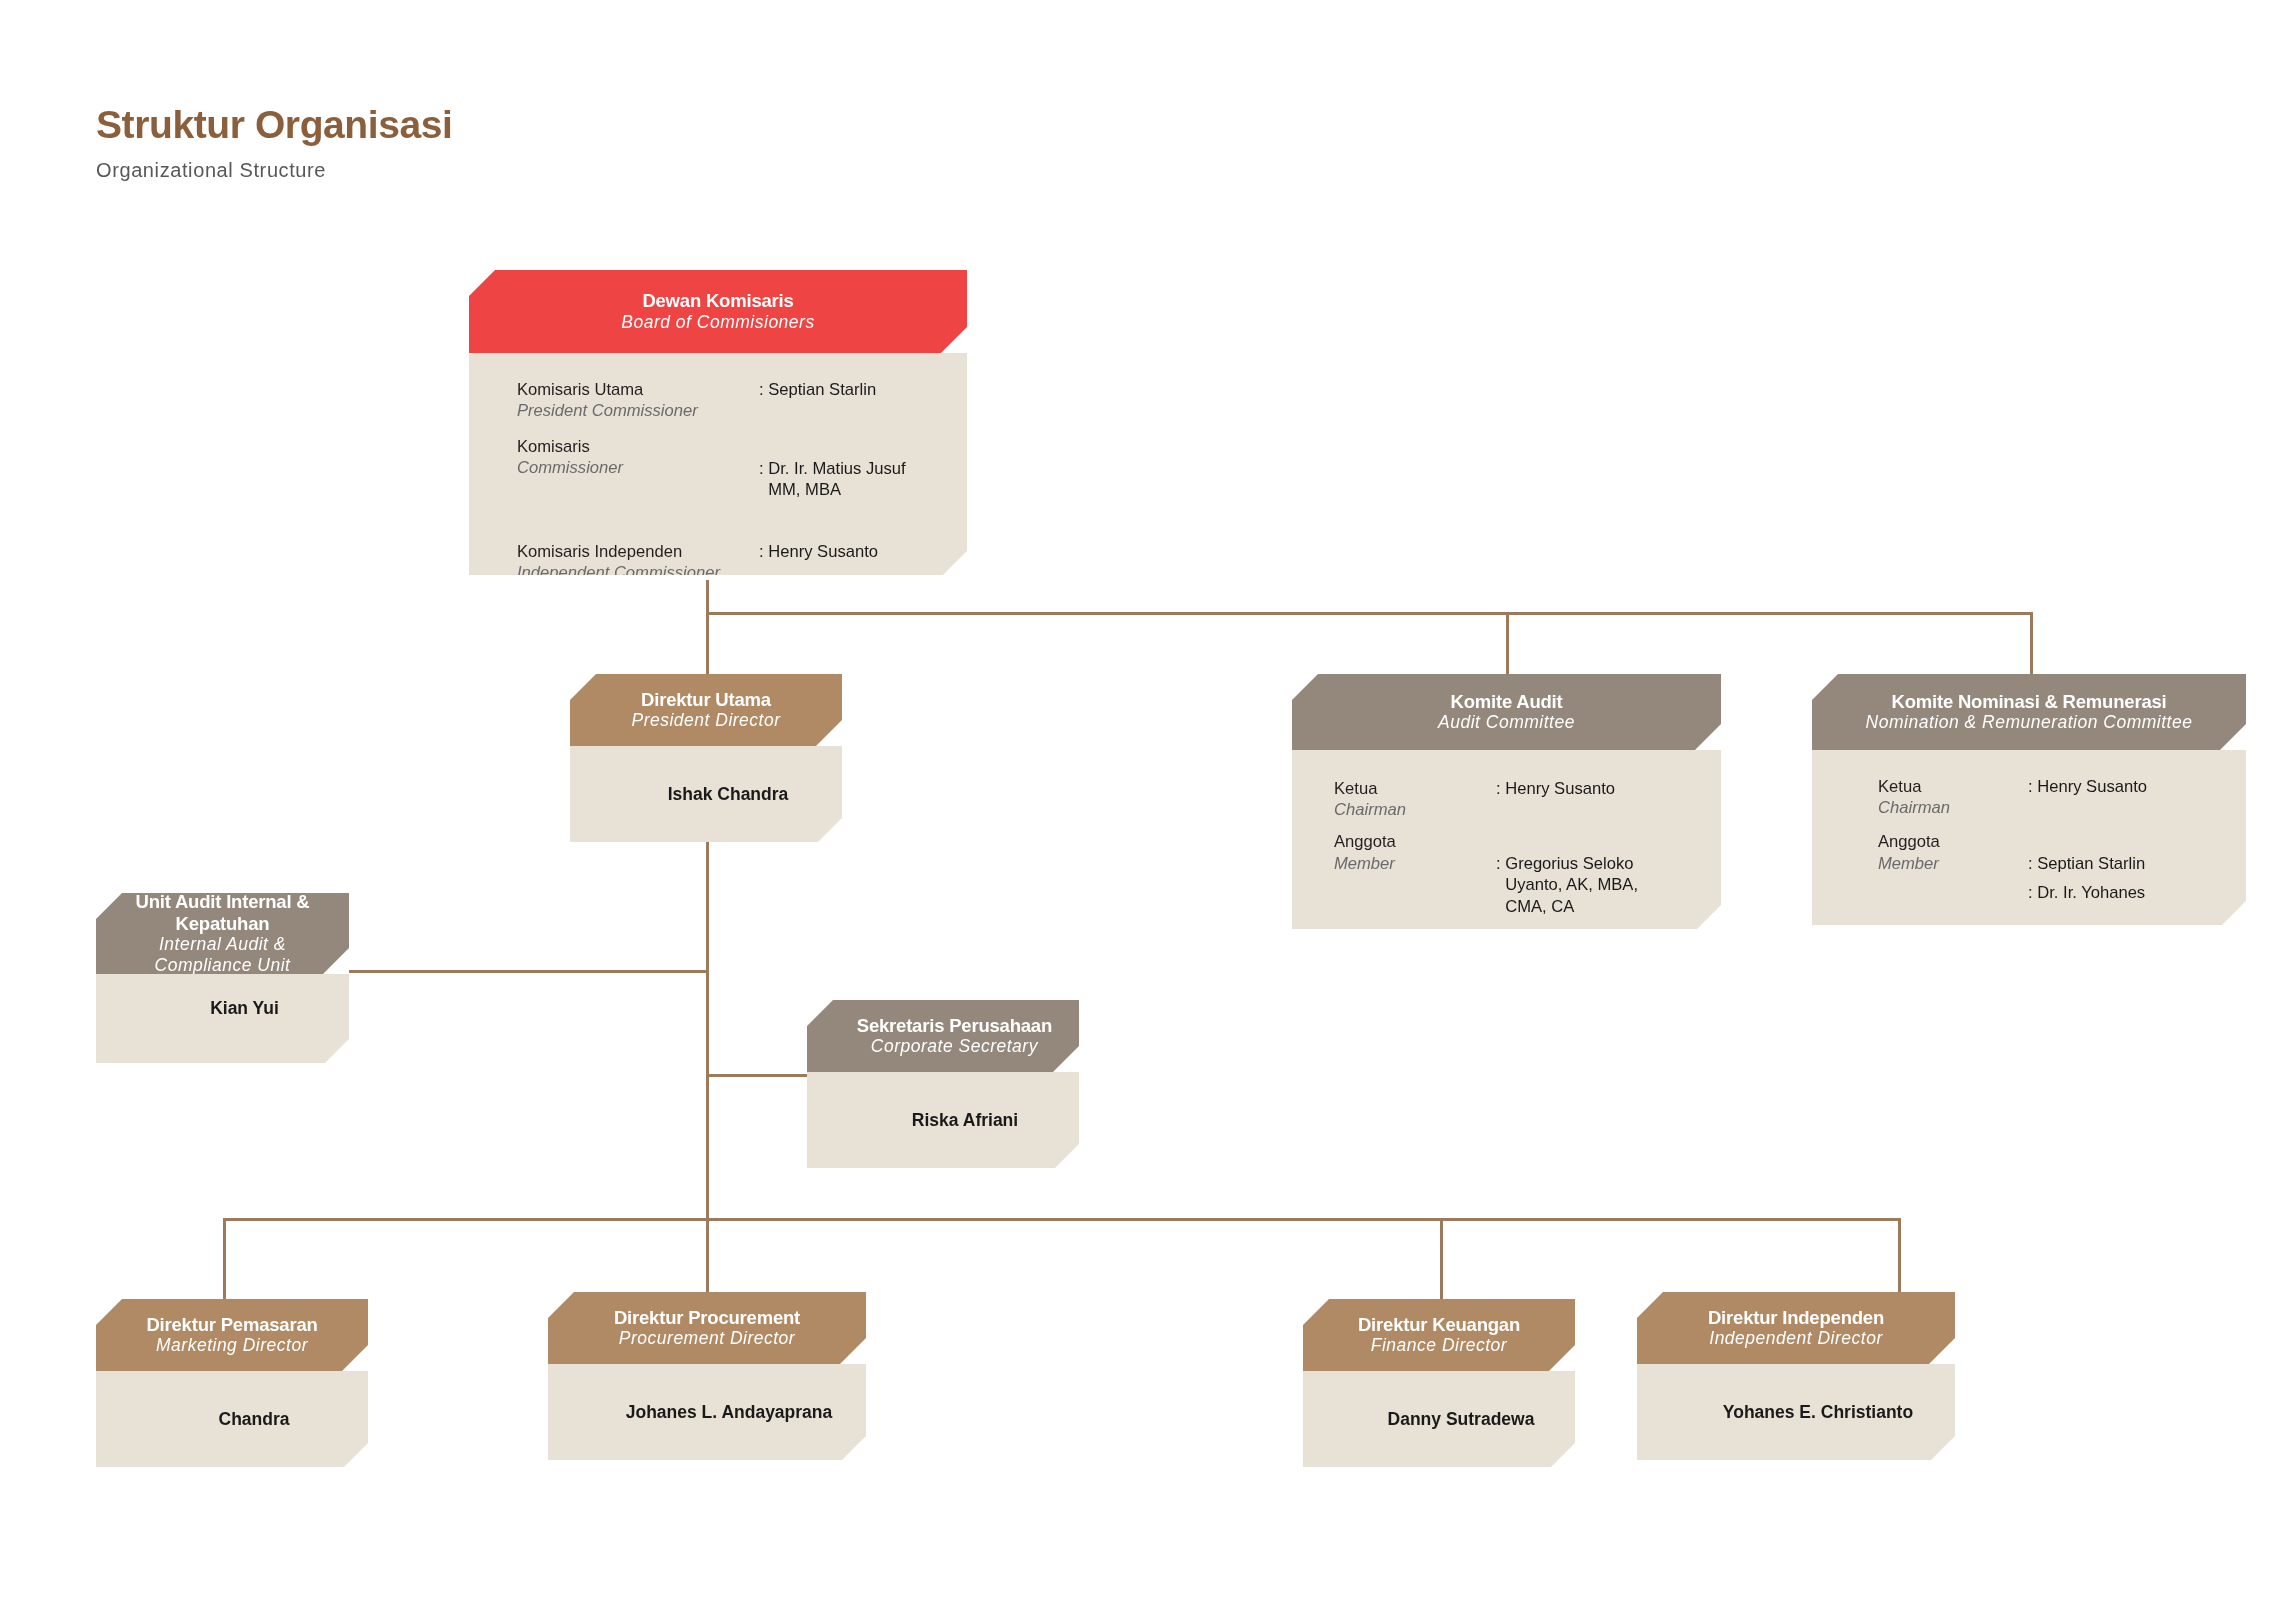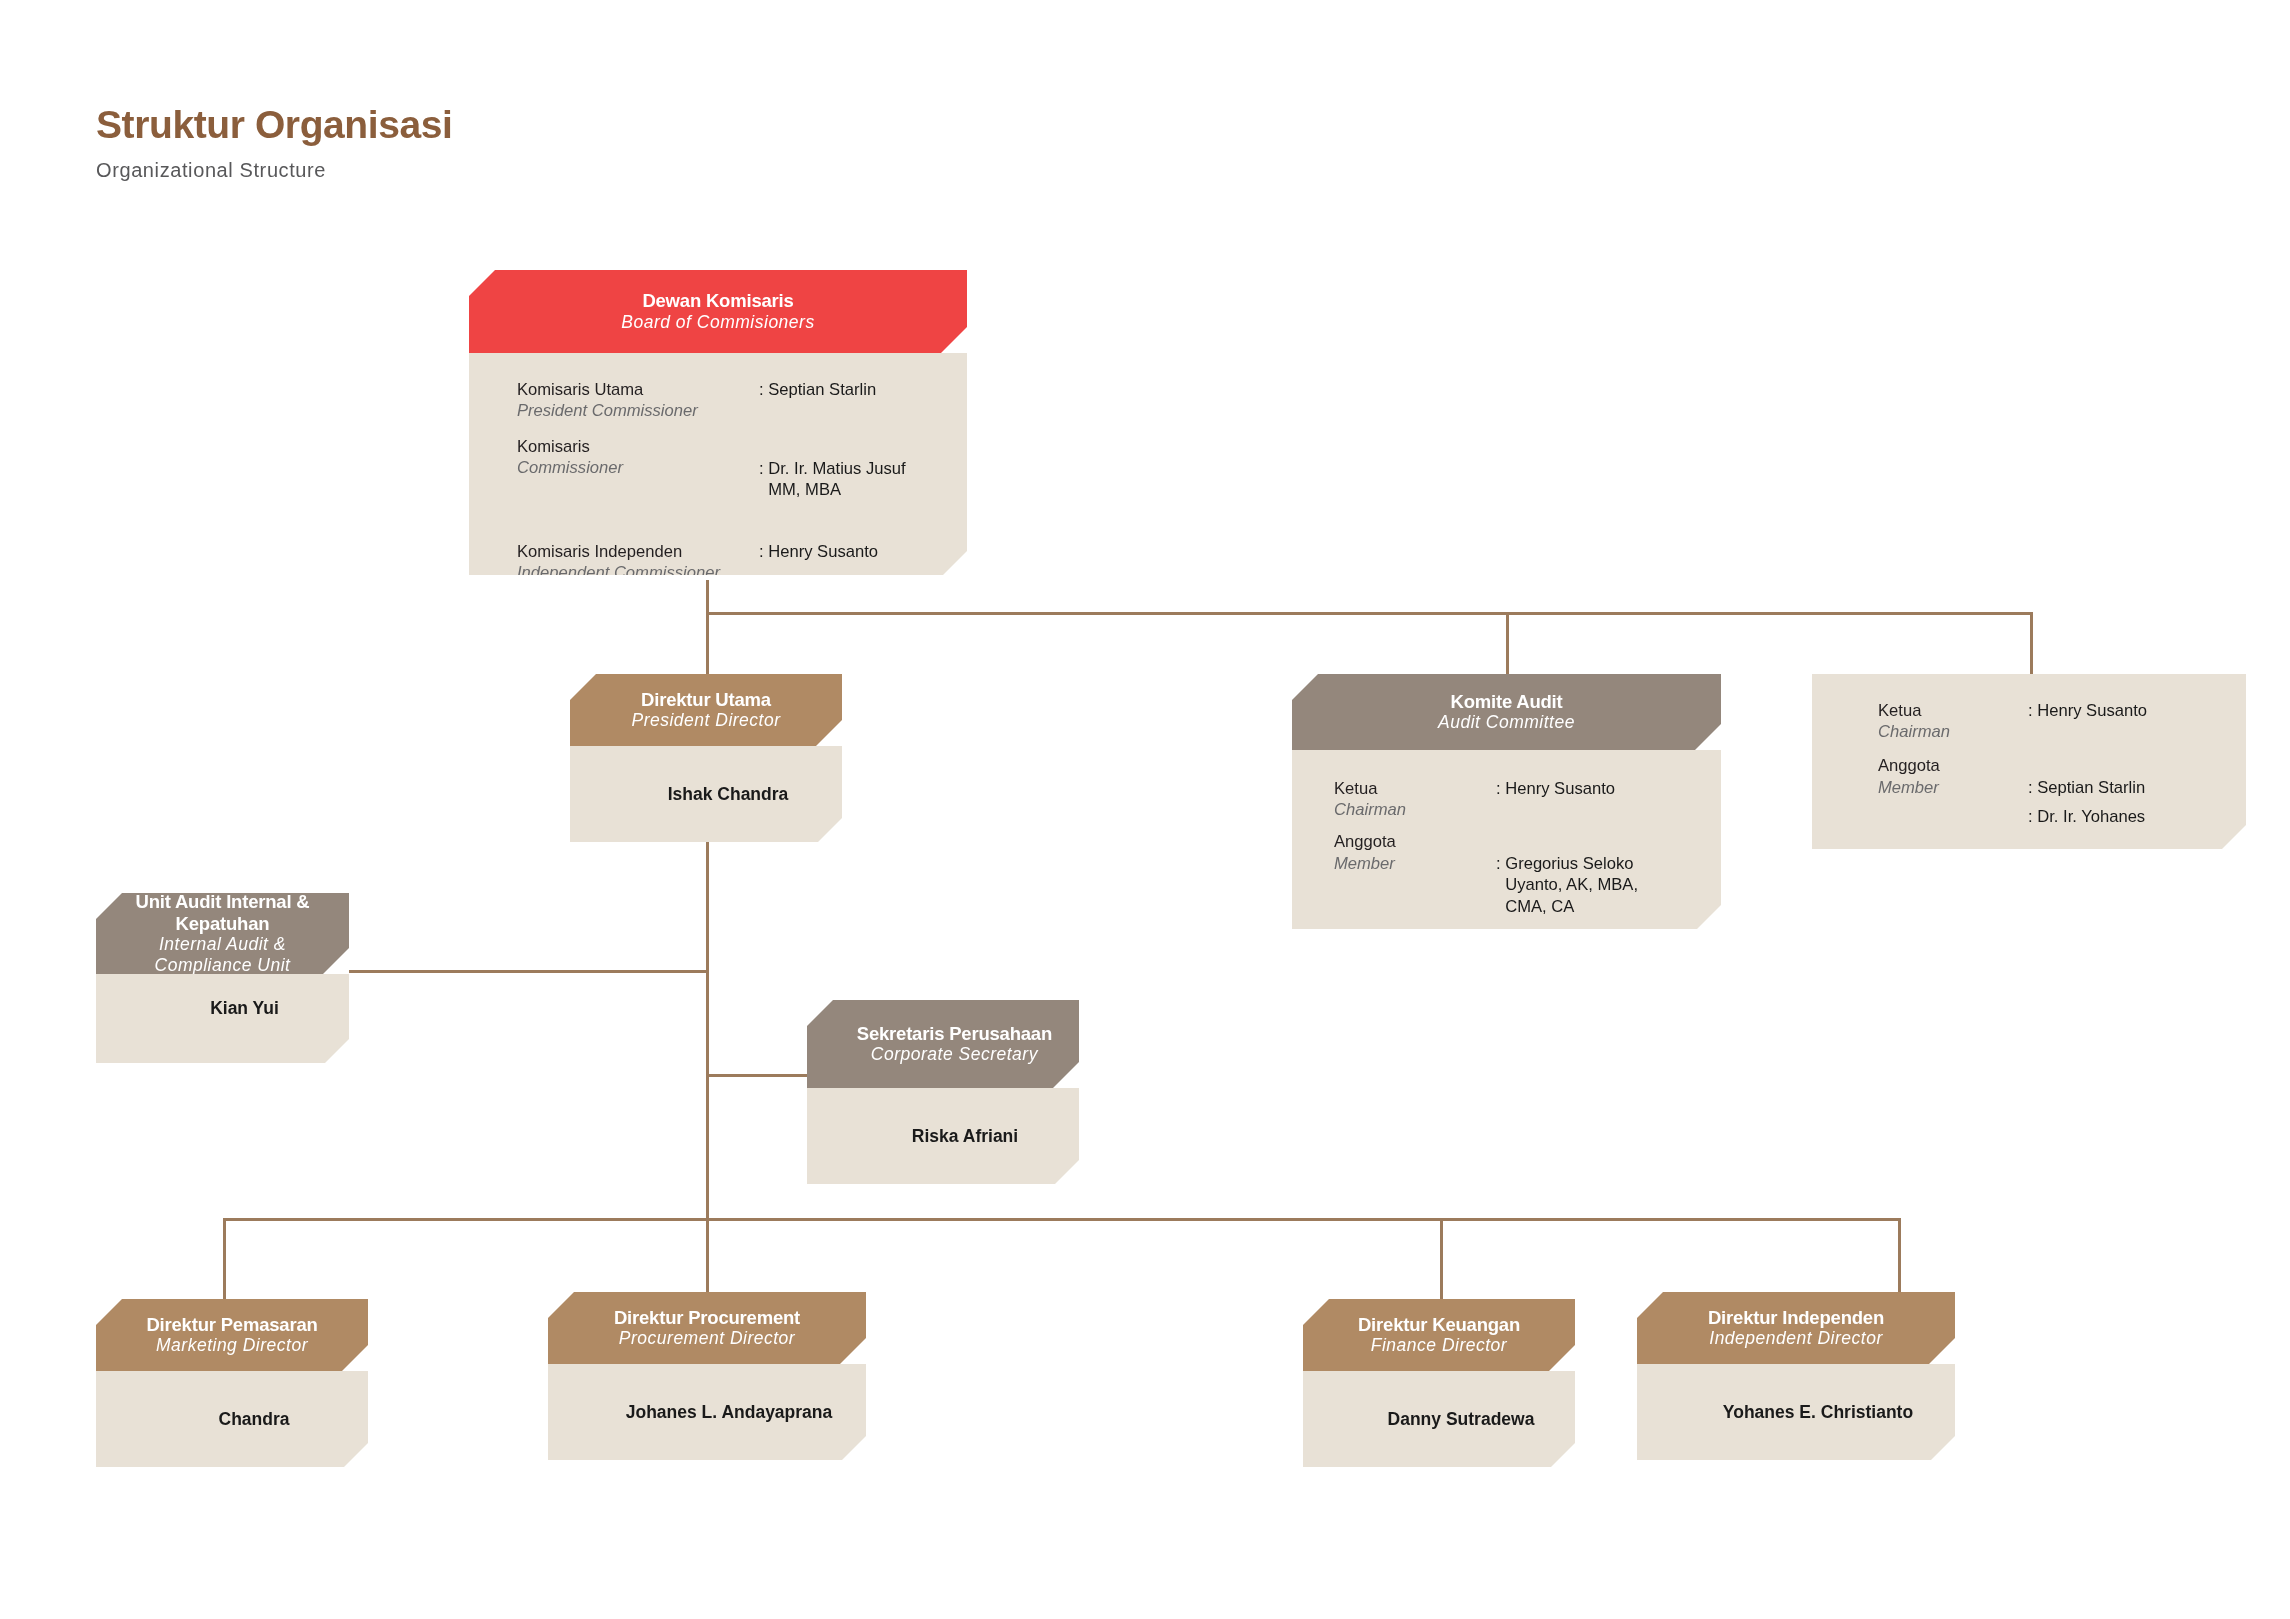--- a/index.html
+++ b/index.html
@@ -248,20 +248,24 @@
 CMA, CA</span>
             <span style="display:block; padding-top:7.4px;">: Richard Yovann</span>
           </div>
         </div>
 
       </div>
     </div>
   </div>
 
   <div class="node" style="left:1812px; top:674px; width:434px;">
+    <div class="hdr c-grey bevel-hdr" style="height:76px;">
+      <div class="t-id">Komite Nominasi &amp; Remunerasi</div>
+      <div class="t-en">Nomination  &amp;  Remuneration  Committee</div>
+    </div>
     <div class="body bevel-body" style="height:175px;">
       <div class="roster">
 
         <div class="row" style="padding:11px 0 0 66px;">
           <div class="lbl" style="width:150px;">
             <div class="r-id">Ketua</div>
             <div class="r-en">Chairman</div>
           </div>
           <div class="val">: Henry Susanto</div>
         </div>
@@ -288,21 +292,21 @@
 Kepatuhan</div>
       <div class="t-en" style="white-space:pre-line;">Internal  Audit  &amp;
 Compliance  Unit</div>
     </div>
     <div class="body bevel-body" style="height:89px; display:flex; align-items:flex-start; justify-content:center; padding-top:24px;">
       <div class="person">Kian Yui</div>
     </div>
   </div>
 
   <div class="node" style="left:807px; top:1000px; width:272px;">
-    <div class="hdr c-grey bevel-hdr" style="height:88px;padding-left:32px;">
+    <div class="hdr c-grey bevel-hdr" style="height:72px;padding-left:32px;">
       <div class="t-id">Sekretaris Perusahaan</div>
       <div class="t-en">Corporate  Secretary</div>
     </div>
     <div class="body bevel-body" style="height:96px; display:flex; align-items:center; justify-content:center;">
       <div class="person">Riska Afriani</div>
     </div>
   </div>
 
   <div class="node" style="left:96px; top:1299px; width:272px;">
     <div class="hdr c-tan bevel-hdr" style="height:72px;">

